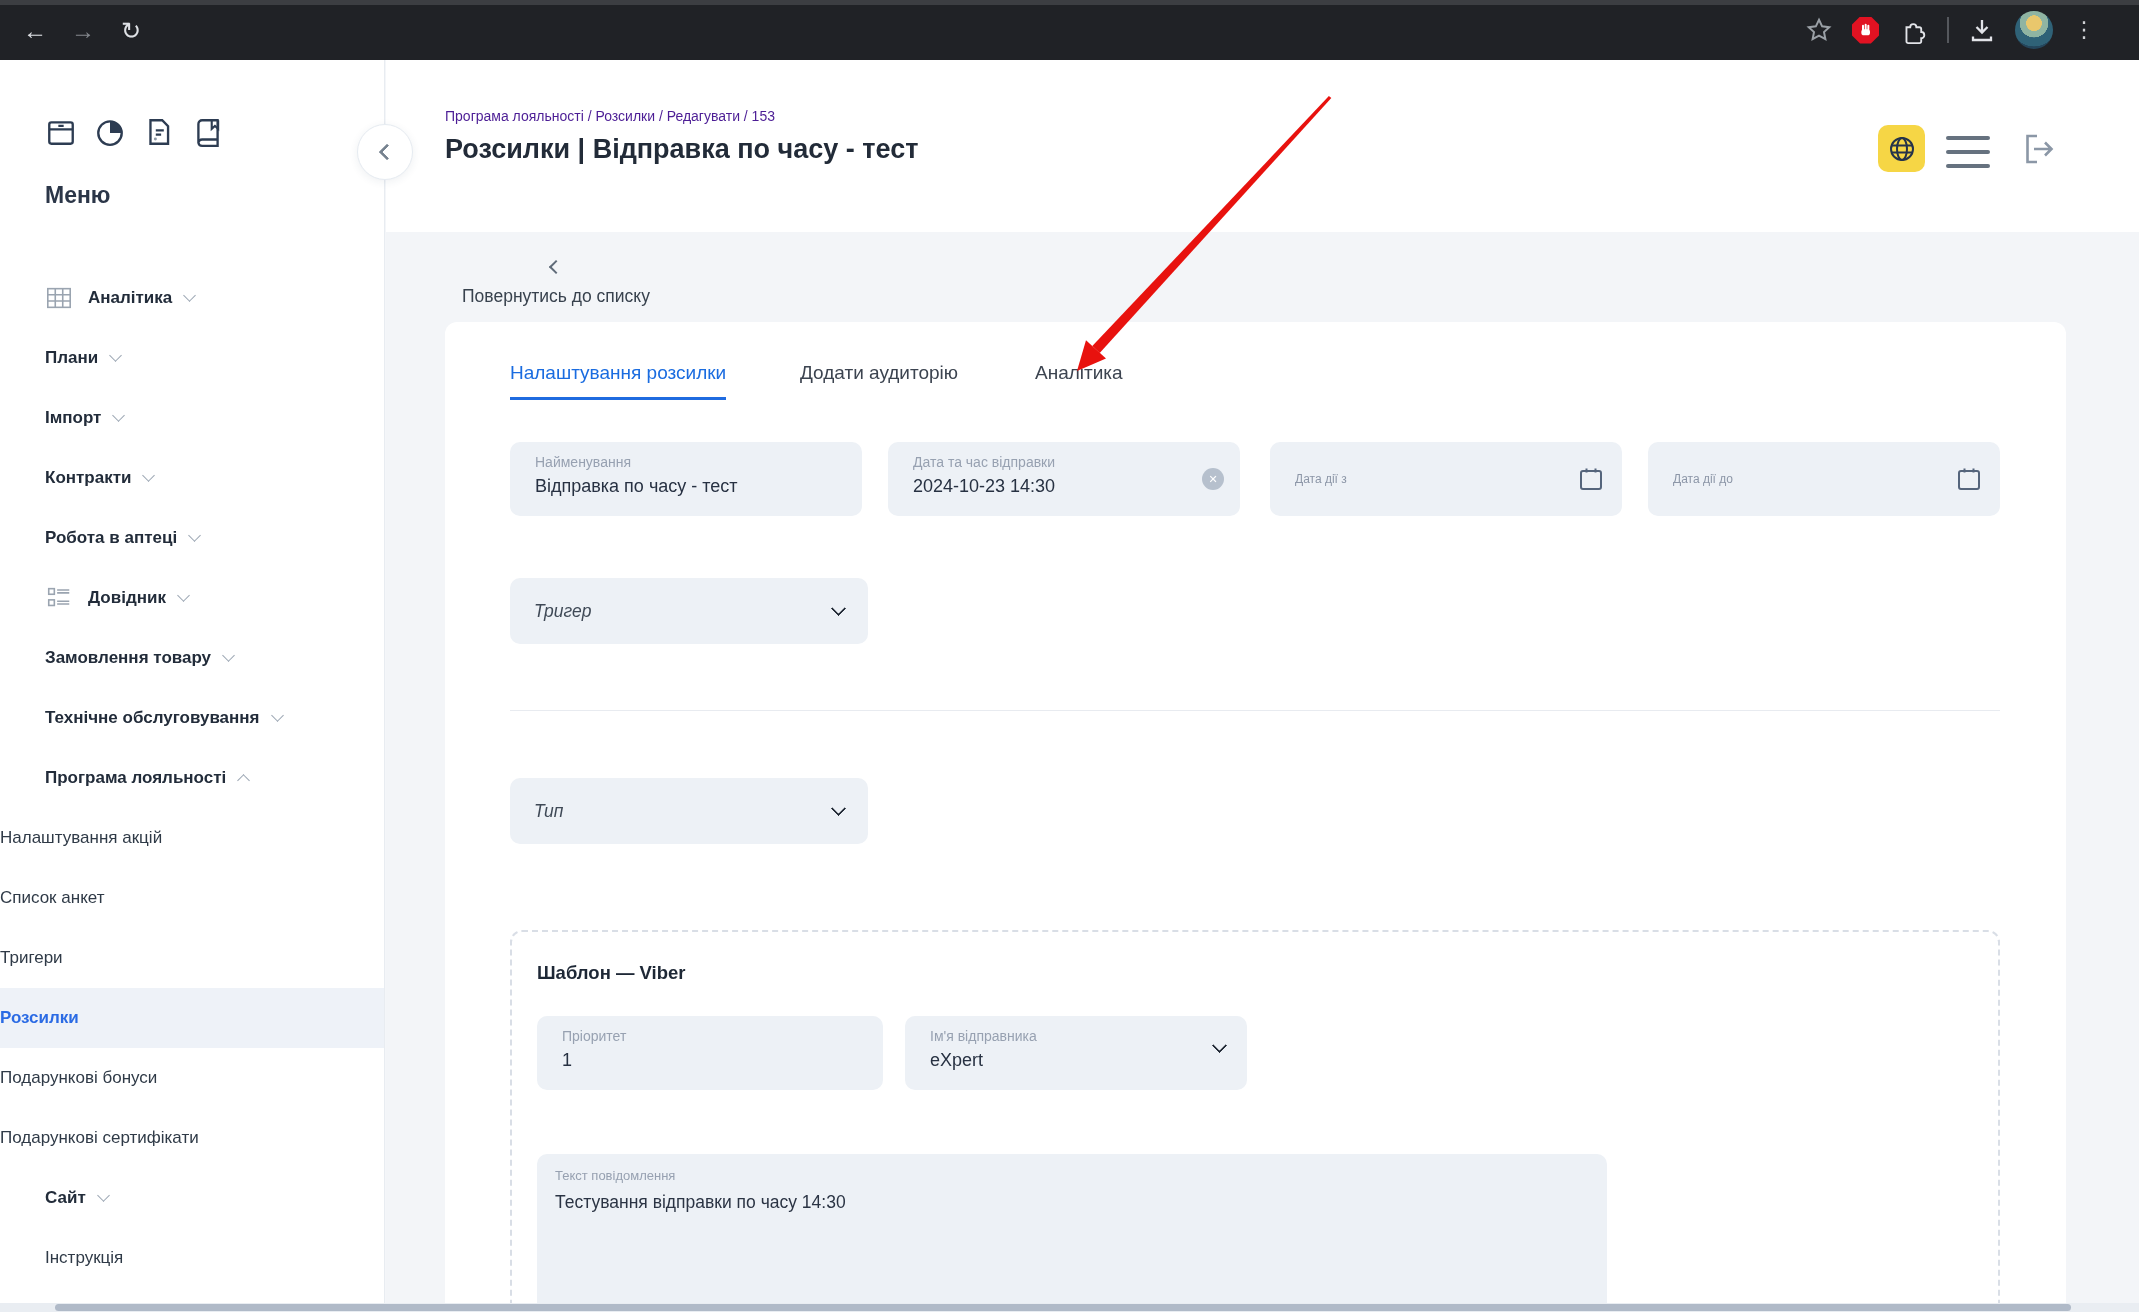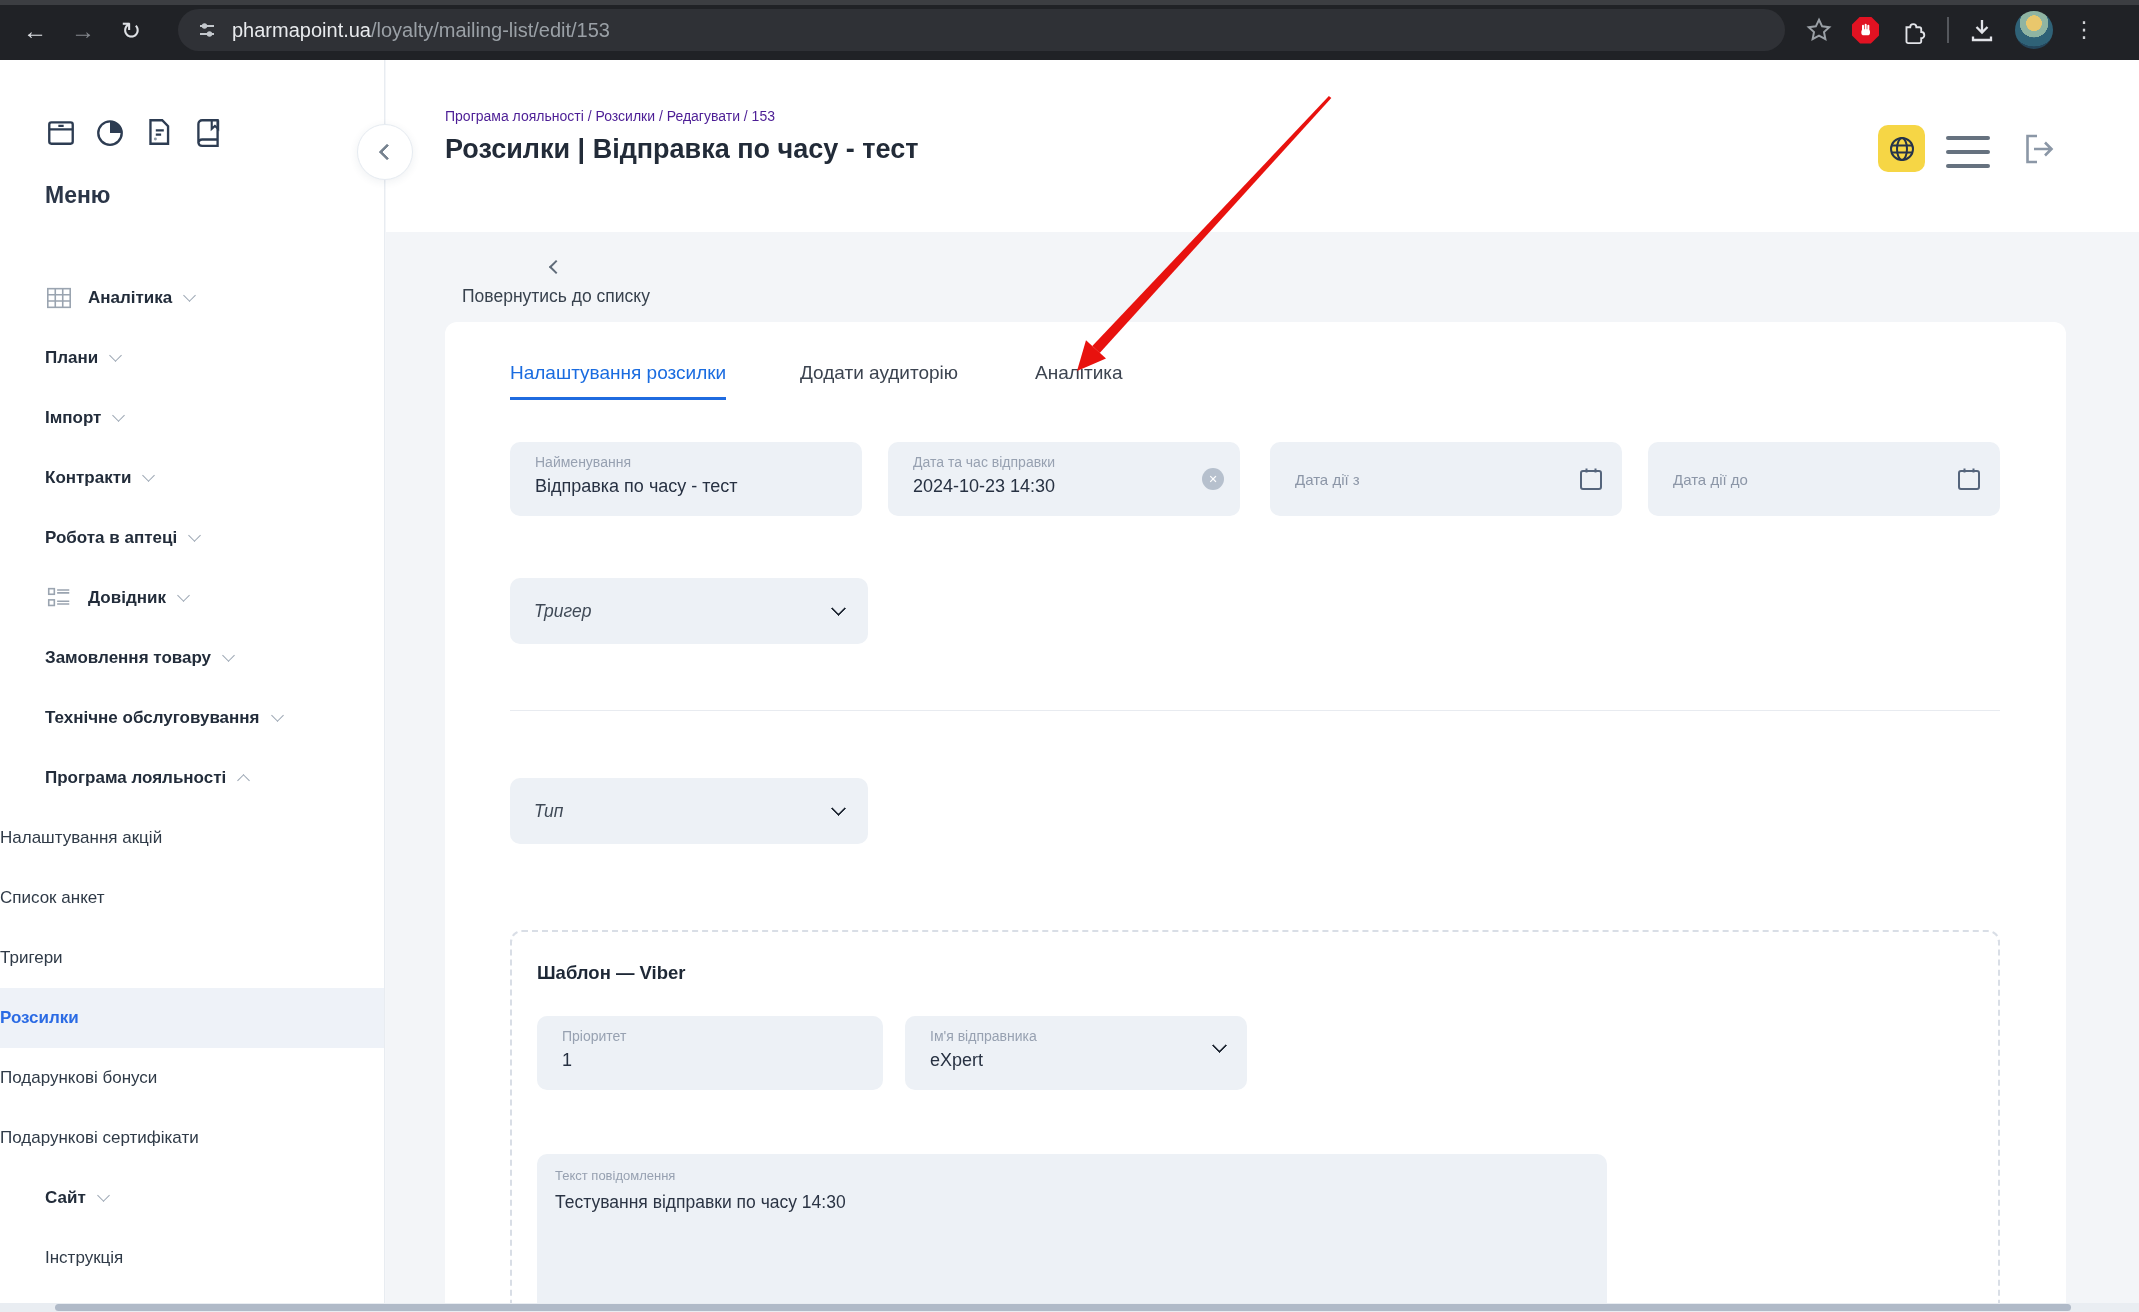--- a/index.html
+++ b/index.html
@@ -69,21 +69,21 @@
     border-radius:12px 12px 0 0; overflow:hidden; }
 
   .tab { position:absolute; top:40px; font-size:19px; color:#3c4450; cursor:pointer; padding-bottom:13px; }
   .tab.active { color:#1a6ce0; font-weight:500; border-bottom:3px solid #1f6be0; }
 
   .fld { position:absolute; height:74px; width:352px; background:#edf1f6; border-radius:10px;
     padding:12px 20px 0 25px; }
   .fld .lbl { font-size:14px; color:#97a1b1; }
   .fld .val { font-size:18px; color:#273142; margin-top:6px; }
   .fld.ph { display:flex; align-items:center; padding-top:0; }
-  .fld.ph .lbl { font-size:15px; color:#8c96a7;text-align:center; }
+  .fld.ph .lbl { font-size:12px; color:#8c96a7;text-align:center; }
   .clear-x { position:absolute; right:16px; top:26px; width:22px; height:22px; border-radius:50%;
     background:#b6c0cd; color:#fff; font-size:11px; display:flex; align-items:center; justify-content:center; }
   .cal { position:absolute; right:18px; top:24px; }
 
   .dd { position:absolute; left:65px; width:358px; height:66px; background:#edf1f6; border-radius:10px;
     display:flex; align-items:center; padding:0 24px; cursor:pointer;font-style:italic; }
   .dd span { font-size:17.5px; color:#3f4956; }
   .chev-b { width:11px; height:11px; border-right:2.6px solid #1c2430; border-bottom:2.6px solid #1c2430;
     transform:rotate(45deg); margin-left:auto; margin-top:-6px; border-radius:1px; }
 
@@ -110,28 +110,20 @@
   <div class="navbtn" style="left:16px">
       <span>←</span>
     </div>
   <div class="navbtn dim" style="left:64px">
       <span>→</span>
     </div>
   <div class="navbtn" style="left:112px">
       <span>↻</span>
     </div>
 
-  <div class="addr">
-    <svg width="22" height="22" viewBox="0 0 22 22">
-      <path d="M4 7 h14 M4 15 h14" stroke="#c3c7cc" stroke-width="2" fill="none"></path>
-      <circle cx="8.5" cy="7" r="2.7" fill="#c3c7cc"></circle>
-        <circle cx="13.5" cy="15" r="2.7" fill="#c3c7cc"></circle>
-    </svg>
-    <div class="url"><span class="host">pharmapoint.ua</span><span class="path">/loyalty/mailing-list/edit/153</span></div>
-  </div>
 
   <div class="chrome-right" style="left:1806px; gap:20px;">
     <svg width="26" height="26" viewBox="0 0 24 24">
       <path d="M12 2.5 l2.9 6.1 6.6 .8 -4.9 4.5 1.3 6.6 -5.9 -3.3 -5.9 3.3 1.3 -6.6 -4.9 -4.5 6.6 -.8 z" fill="none" stroke="#9aa0a6" stroke-width="1.8"></path>
     </svg>
     <div class="adblock">
       <svg width="16" height="16" viewBox="0 0 24 24">
         <rect x="6" y="4" width="3" height="10" rx="1.5" fill="#fff"></rect>
         <rect x="10" y="2.5" width="3" height="11" rx="1.5" fill="#fff"></rect>
         <rect x="14" y="4" width="3" height="10" rx="1.5" fill="#fff"></rect>

